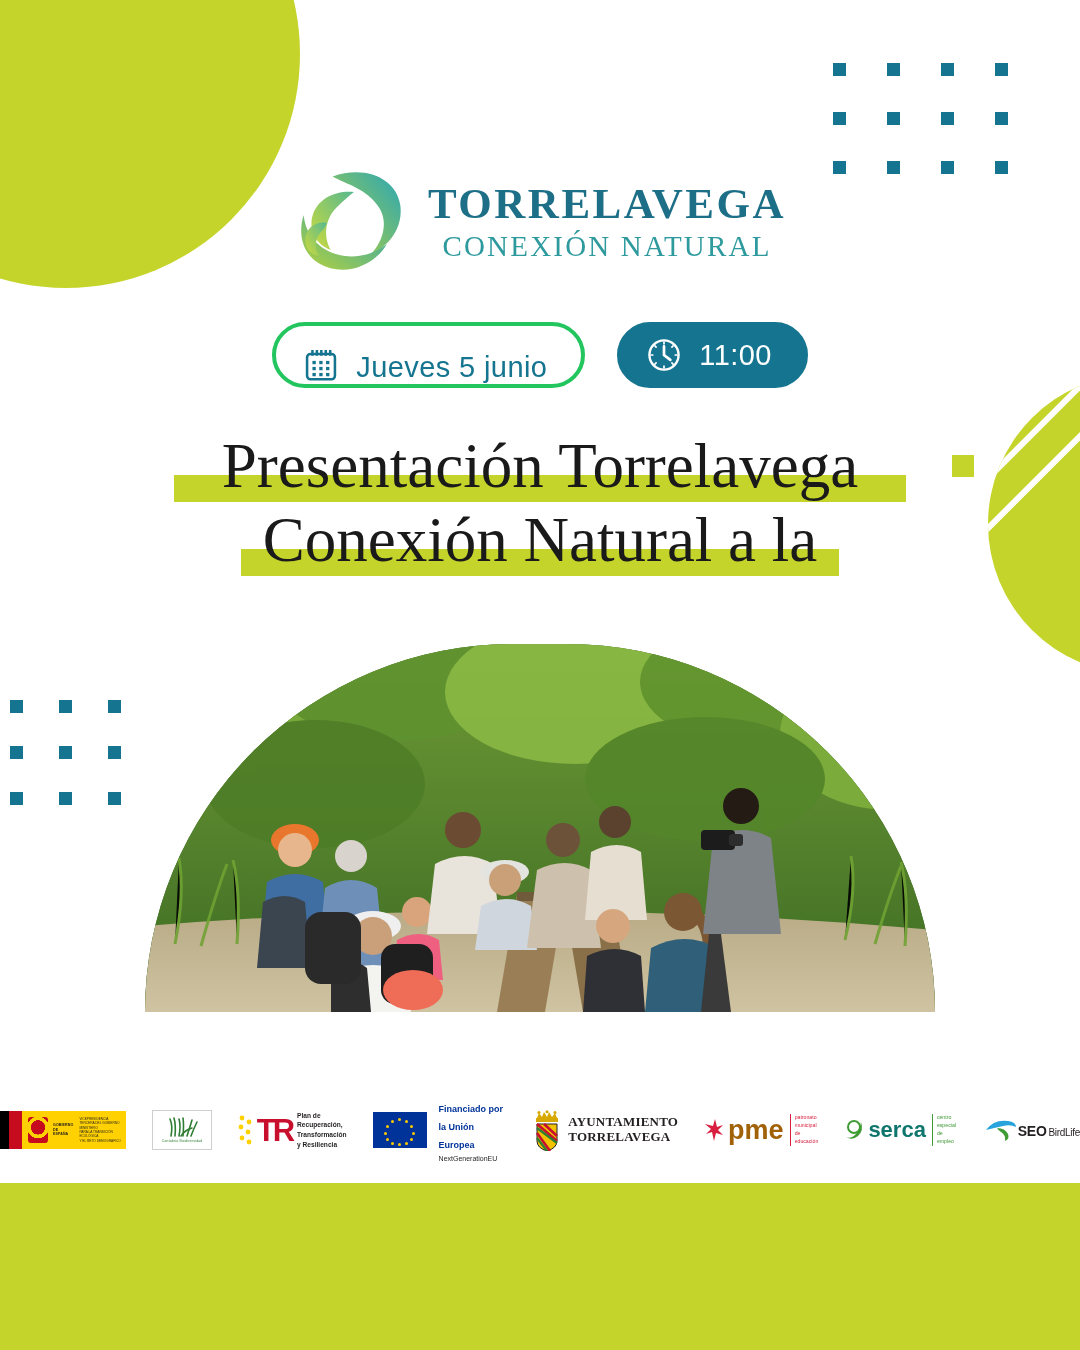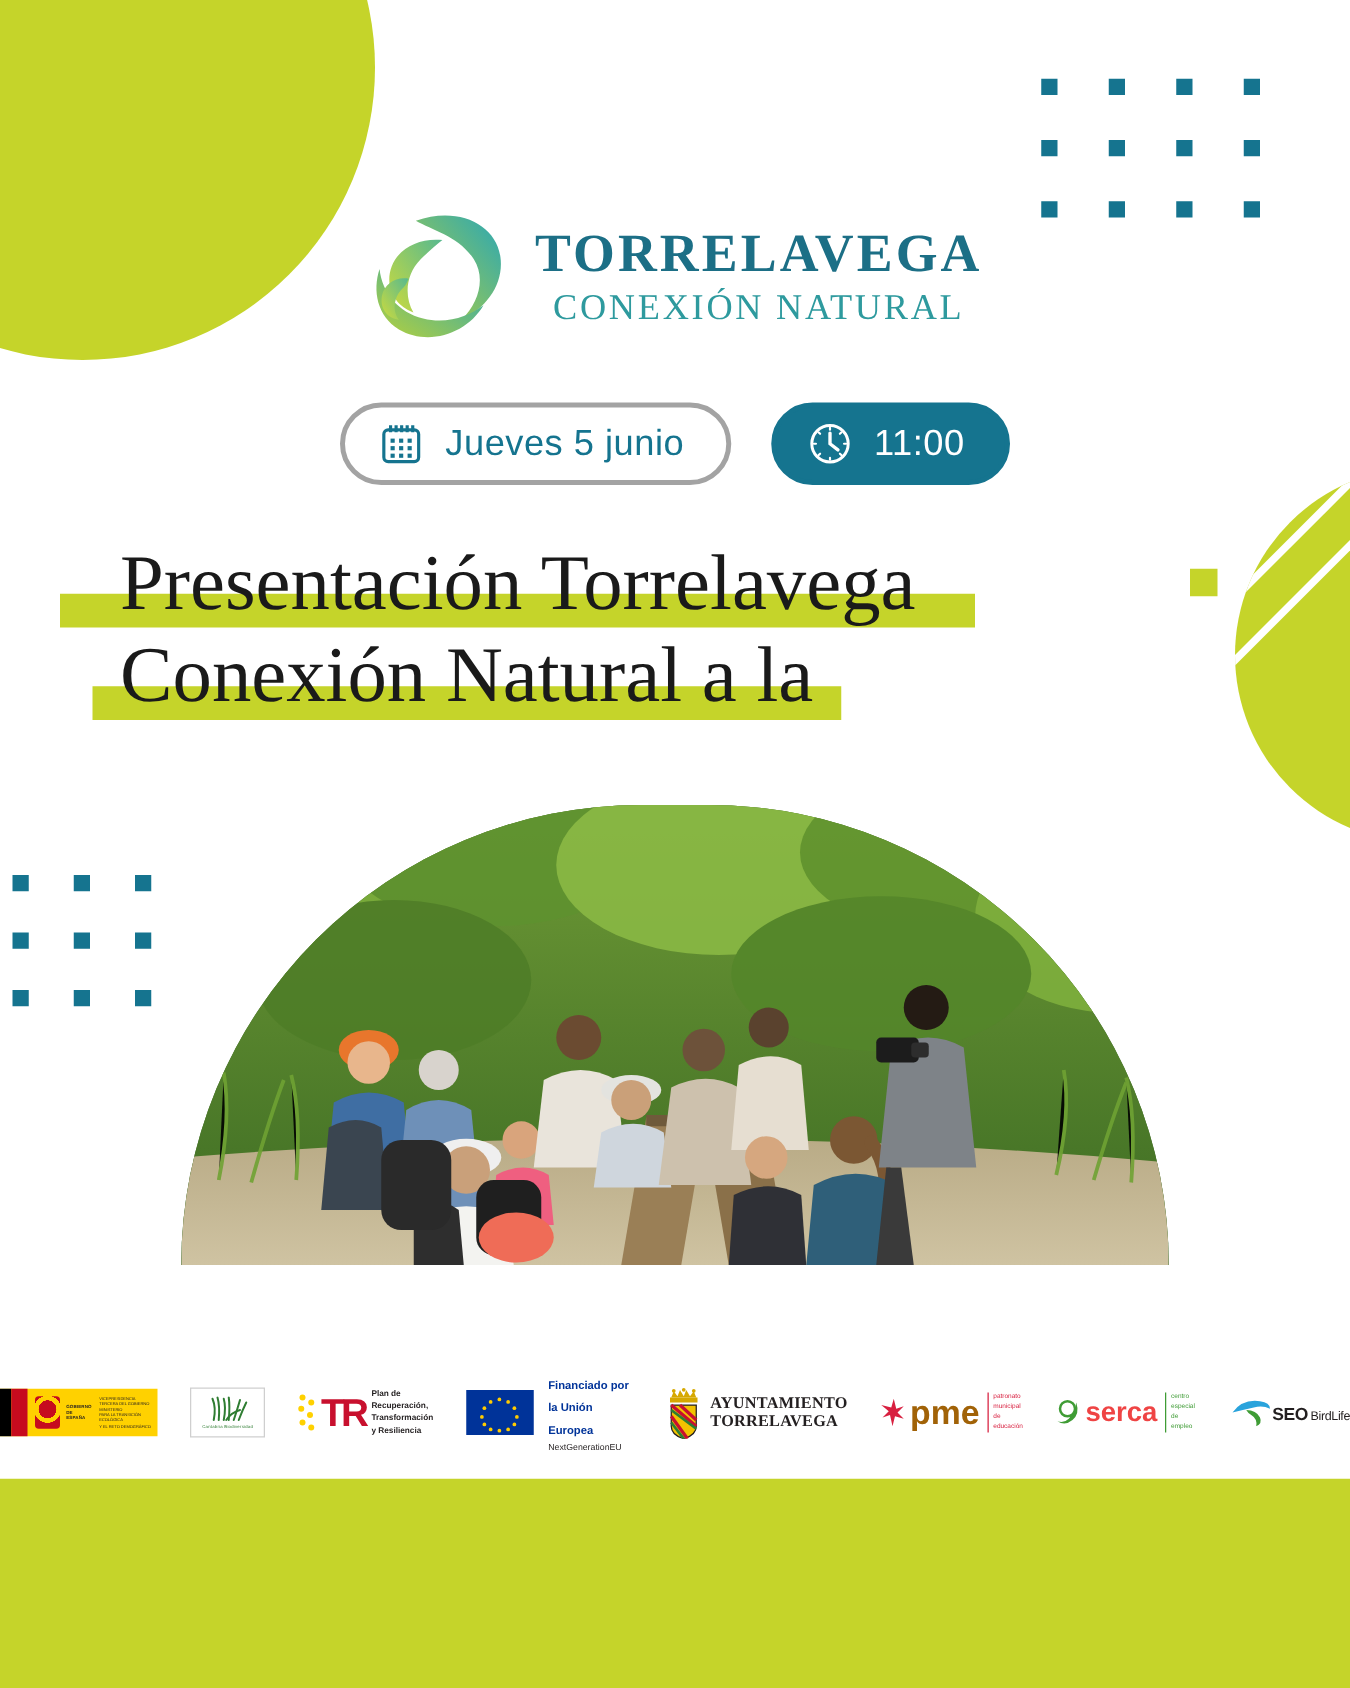--- a/index.html
+++ b/index.html
@@ -141,42 +141,43 @@
   .pill {
     display: flex;
     align-items: center;
     gap: 16px;
     border-radius: 999px;
     height: 66px;
     box-sizing: border-box;
   }
   .pill-date {
     background: #ffffff;
-    border: 4px solid #a3a3a3;
+    border: 4px solid #22c55e;
     color: #15748f;
     padding: 0 34px 0 26px;
+    align-items: flex-end;
   }
   .pill-time {
     background: #15748f;
     border: 4px solid #15748f;
     color: #ffffff;
     padding: 0 32px 0 24px;
   }
   .pill-text {
     font-size: 29px;
     font-weight: 400;
     letter-spacing: .4px;
     white-space: nowrap;
   }
   .pill svg { display: block; }
 
   
   .headline {
     width: 900px;
-    text-align: left;
+    text-align: center;
     font-family: "Liberation Serif", serif;
     font-weight: 400;
     font-size: 63px;
     line-height: 1.17;
     color: #1a1a1a;
   }
   .headline .ln {
     position: relative;
     display: inline-block;
     padding: 0 6px;
@@ -314,21 +315,21 @@
   .lg-pme .star { width: 20px; height: 24px; flex: none; }
   .lg-pme .pword { font-size: 27px; font-weight: 700; color: #a16207; line-height: 1; text-align: center; }
   .lg-pme .psub {
     font-size: 5.2px; line-height: 1.5; color: #d81f3f;
     border-left: 1px solid #d81f3f; padding-left: 4px; margin-left: 2px;
   }
 
   
   .lg-serca { display: flex; align-items: center; gap: 4px; }
   .lg-serca .sicon { width: 20px; height: 22px; flex: none; }
-  .lg-serca .sword { font-size: 22px; font-weight: 700; color: #ef4444; line-height: 1; }
+  .lg-serca .sword { font-size: 22px; font-weight: 700; color: #0f766e; line-height: 1; }
   .lg-serca .ssub {
     font-size: 5.2px; line-height: 1.5; color: #3f9c35;
     border-left: 1px solid #3f9c35; padding-left: 4px; margin-left: 2px;
   }
 
   
   .lg-seo { display: flex; align-items: center; }
   .lg-seo .bird { width: 34px; height: 22px; }
   .lg-seo .sline { display: flex; align-items: baseline; gap: 2px; margin-top: 1px; }
   .lg-seo .seo { font-size: 14px; font-weight: 700; color: #231f20; letter-spacing: -.3px; }

